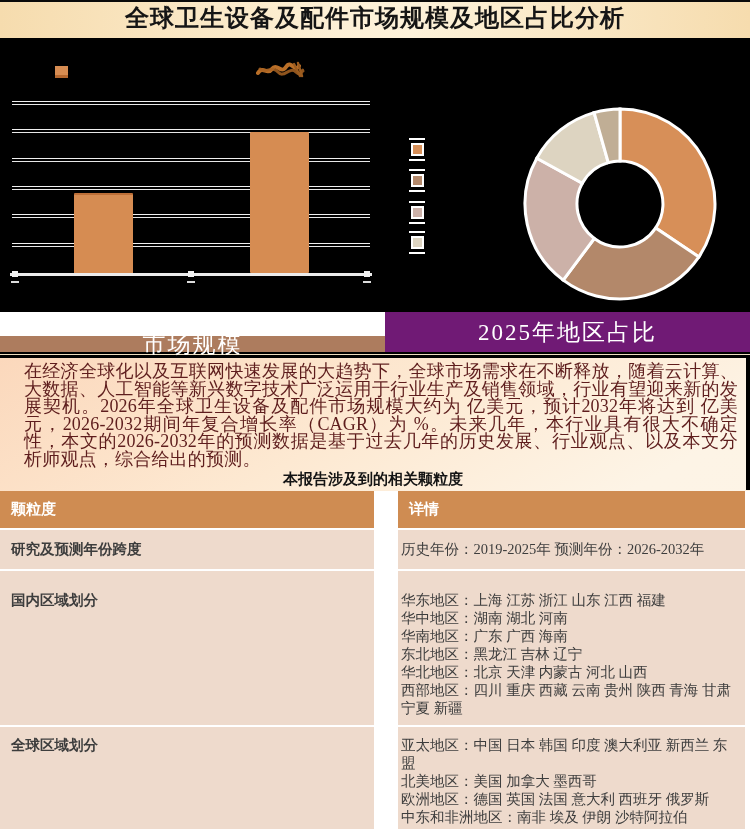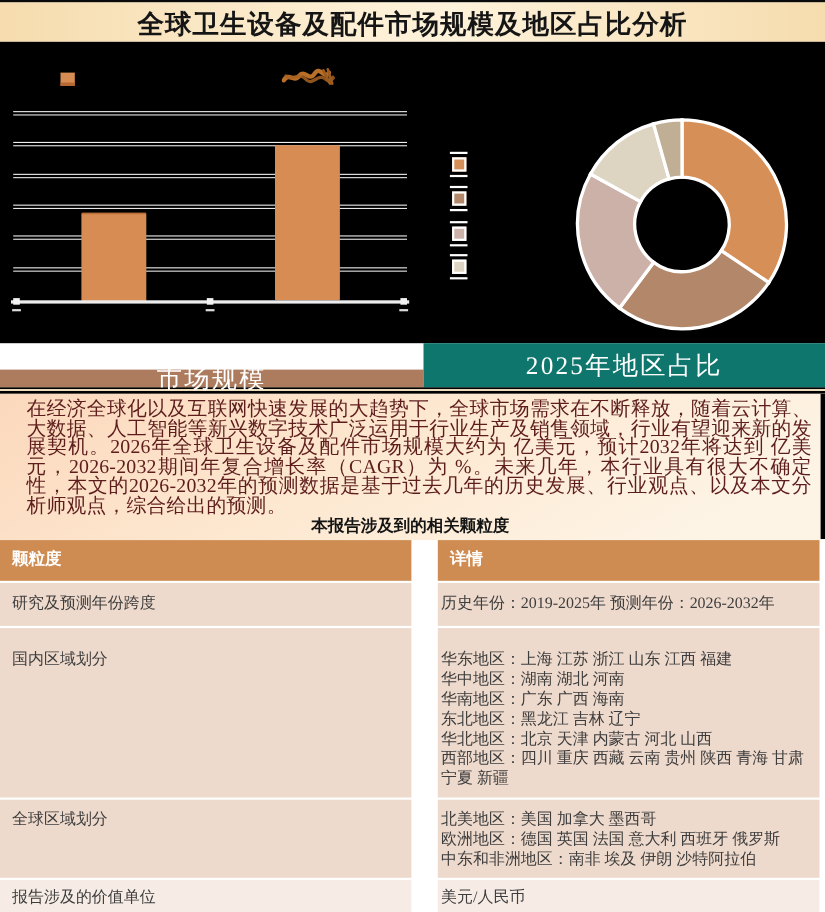--- a/index.html
+++ b/index.html
@@ -2,21 +2,21 @@
 <html><head>
 <meta charset="utf-8">
 <style>
   html,body{margin:0;padding:0;}
   body{font-family:"Liberation Serif","DejaVu Serif",serif;background:#fff;}
   .page{position:relative;width:750px;height:829px;overflow:hidden;background:#fff;}
 
   
   .title-bar{height:36px;border-top:2px solid #0a0a0a;
     background:linear-gradient(90deg,#f6dcae 0%,#fdf0d6 45%,#fdf2da 55%,#f6dcae 100%);
-    display:flex;align-items:flex-end;justify-content:center;}
+    display:flex;align-items:flex-start;justify-content:center;}
   .title-bar h1{margin:0;font-size:24px;font-weight:bold;color:#151515;letter-spacing:1px;}
 
   
   .chart-area{height:274px;background:#000;display:flex;}
   .bar-panel{position:relative;width:400px;height:100%;}
   .donut-panel{position:relative;width:350px;height:100%;}
 
   .bar-legend-swatch{position:absolute;left:55px;top:28px;width:13px;height:9px;
     background:#d68c52;border-bottom:3px solid #b5682f;}
   .scribble{position:absolute;left:256px;top:22px;}
@@ -29,37 +29,37 @@
   .bar{position:absolute;border-radius:1px;}
 
   .dleg-item{position:absolute;left:8px;width:18px;display:flex;flex-direction:column;align-items:center;row-gap:3px;}
   .dleg-line{width:16px;height:2px;background:#fff;}
   .dleg-swatch{width:9px;height:9px;border:2px solid #fff;}
 
   
   .banners{display:flex;height:40px;}
   .banner{display:flex;align-items:center;justify-content:center;color:#fff;font-size:23px;letter-spacing:2px;}
   .banner.left{width:385px;background:#ad7c5e;margin-top:24px;}
-  .banner.right{width:365px;background:#0f766e;}
+  .banner.right{width:365px;background:#701a75;}
   .separator{height:6px;background:linear-gradient(#000 0,#000 2px,#ecdcbe 2px,#ecdcbe 3px,#000 3px,#000 6px);}
 
   
   .content{height:471px;overflow:hidden;
     background:linear-gradient(150deg,#fbd8bc 0%,#fde9d2 30%,#fdf4e6 55%,#fdf3e4 100%);}
   .intro-wrap{border-right:4px solid #000;}
   .intro{margin:0;padding:5px 8px 0 24px;font-size:18px;line-height:17.6px;color:#5e1d1d;
     text-align:justify;letter-spacing:0.2px;}
   .caption{height:21px;line-height:21px;text-align:center;font-size:15px;font-weight:bold;color:#141414;}
 
   .gtable{margin-top:1px;background:#fff;padding-right:5px;display:flex;flex-direction:column;row-gap:2px;}
   .trow{display:grid;grid-template-columns:374px 1fr;column-gap:24px;}
   .trow .cell{font-size:14.5px;color:#3d3d3d;line-height:18px;}
   .thead .cell{background:#cf8c52;color:#fff;font-weight:bold;font-size:15px;
     display:flex;align-items:center;height:37px;padding:0 0 0 11px;}
-  .cell.lbl{padding:10px 10px 11px 11px;background:#eedacc;}
+  .cell.lbl{padding:10px 10px 11px 11px;background:#eedacc;font-weight:bold;}
   .cell.det{padding:10px 4px 11px 3px;background:#eedacc;}
   .row-tall .cell.lbl,.row-tall .cell.det{padding-top:20px;padding-bottom:8px;}
   .row-mid  .cell.lbl,.row-mid  .cell.det{padding-top:9px;padding-bottom:8px;}
   .row-last .cell.lbl,.row-last .cell.det{padding-top:7px;padding-bottom:7px;background:#f6ece5;}
   .dline{white-space:normal;}
   .cut-row{margin-top:2px;height:7px;background:#ebd7cb;}
 </style>
 </head>
 <body>
 
@@ -149,20 +149,21 @@
             <div class="dline">华中地区：湖南 湖北 河南</div>
             <div class="dline">华南地区：广东 广西 海南</div>
             <div class="dline">东北地区：黑龙江 吉林 辽宁</div>
             <div class="dline">华北地区：北京 天津 内蒙古 河北 山西</div>
             <div class="dline">西部地区：四川 重庆 西藏 云南 贵州 陕西 青海 甘肃 宁夏 新疆</div>
           </div>
         </div>
         <div class="trow row-mid">
           <div class="cell lbl">全球区域划分</div>
           <div class="cell det">
+            <div class="dline">亚太地区：中国 日本 韩国 印度 澳大利亚 新西兰 东盟</div>
             <div class="dline">北美地区：美国 加拿大 墨西哥</div>
             <div class="dline">欧洲地区：德国 英国 法国 意大利 西班牙 俄罗斯</div>
             <div class="dline">中东和非洲地区：南非 埃及 伊朗 沙特阿拉伯</div>
           </div>
         </div>
         <div class="trow row-last">
           <div class="cell lbl">报告涉及的价值单位</div>
           <div class="cell det">
             <div class="dline">美元/人民币</div>
           </div>

